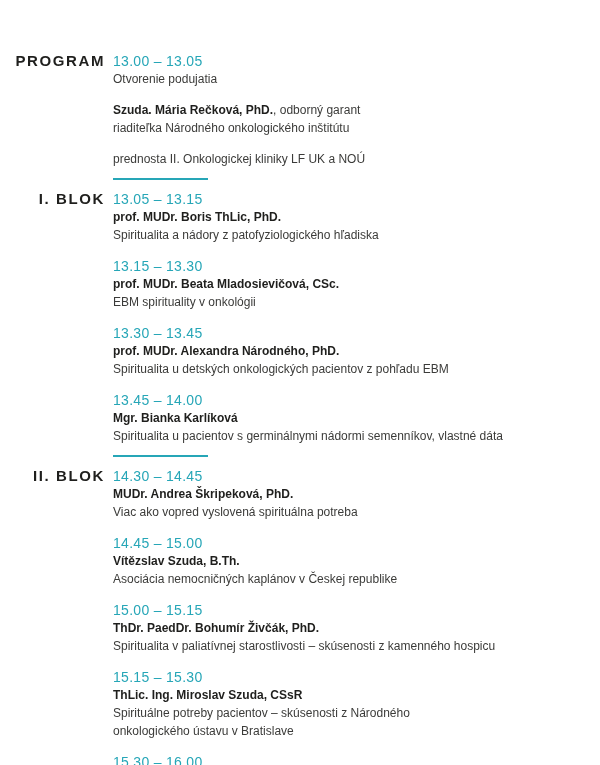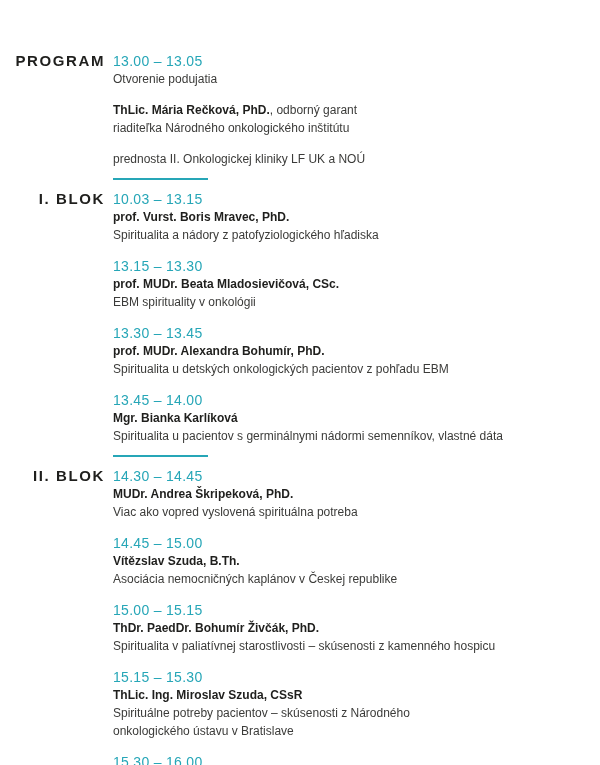--- a/index.html
+++ b/index.html
@@ -79,63 +79,63 @@
       <span class="block-label">PROGRAM</span>
     </div>
     <div class="content-col">
   <div class="session">
     <div class="time">13.00 – 13.05</div>
     <div class="paras">
             <div class="para">
               <p class="line"><strong></strong><span>Otvorenie podujatia</span></p>
             </div>
             <div class="para">
-              <p class="line"><strong>ThLic. Mária Rečková, PhD.</strong><span>, odborný garant</span></p>
+              <p class="line"><strong>Szuda. Mária Rečková, PhD.</strong><span>, odborný garant</span></p>
               <p class="line"><strong></strong><span>riaditeľka Národného onkologického inštitútu</span></p>
             </div>
             <div class="para">
               <p class="line"><strong></strong><span>prednosta II. Onkologickej kliniky LF UK a NOÚ</span></p>
             </div>
           </div>
   </div>
 
   <hr class="divider">
 </div>
   </section>
 
   <section class="block">
     <div class="label-col">
       <span class="block-label">I. BLOK</span>
     </div>
     <div class="content-col">
   <div class="session">
-    <div class="time">10.03 – 13.15</div>
-    <div class="paras">
-            <div class="para">
-              <p class="line"><strong>prof. Vurst. Boris Mravec, PhD.</strong><span></span></p>
+    <div class="time">13.05 – 13.15</div>
+    <div class="paras">
+            <div class="para">
+              <p class="line"><strong>prof. MUDr. Boris ThLic, PhD.</strong><span></span></p>
               <p class="line"><strong></strong><span>Spiritualita a nádory z patofyziologického hľadiska</span></p>
             </div>
           </div>
   </div>
 
   <div class="session">
     <div class="time">13.15 – 13.30</div>
     <div class="paras">
             <div class="para">
               <p class="line"><strong>prof. MUDr. Beata Mladosievičová, CSc.</strong><span></span></p>
               <p class="line"><strong></strong><span>EBM spirituality v onkológii</span></p>
             </div>
           </div>
   </div>
 
   <div class="session">
     <div class="time">13.30 – 13.45</div>
     <div class="paras">
             <div class="para">
-              <p class="line"><strong>prof. MUDr. Alexandra Bohumír, PhD.</strong><span></span></p>
+              <p class="line"><strong>prof. MUDr. Alexandra Národného, PhD.</strong><span></span></p>
               <p class="line"><strong></strong><span>Spiritualita u detských onkologických pacientov z pohľadu EBM</span></p>
             </div>
           </div>
   </div>
 
   <div class="session">
     <div class="time">13.45 – 14.00</div>
     <div class="paras">
             <div class="para">
               <p class="line"><strong>Mgr. Bianka Karlíková</strong><span></span></p>

